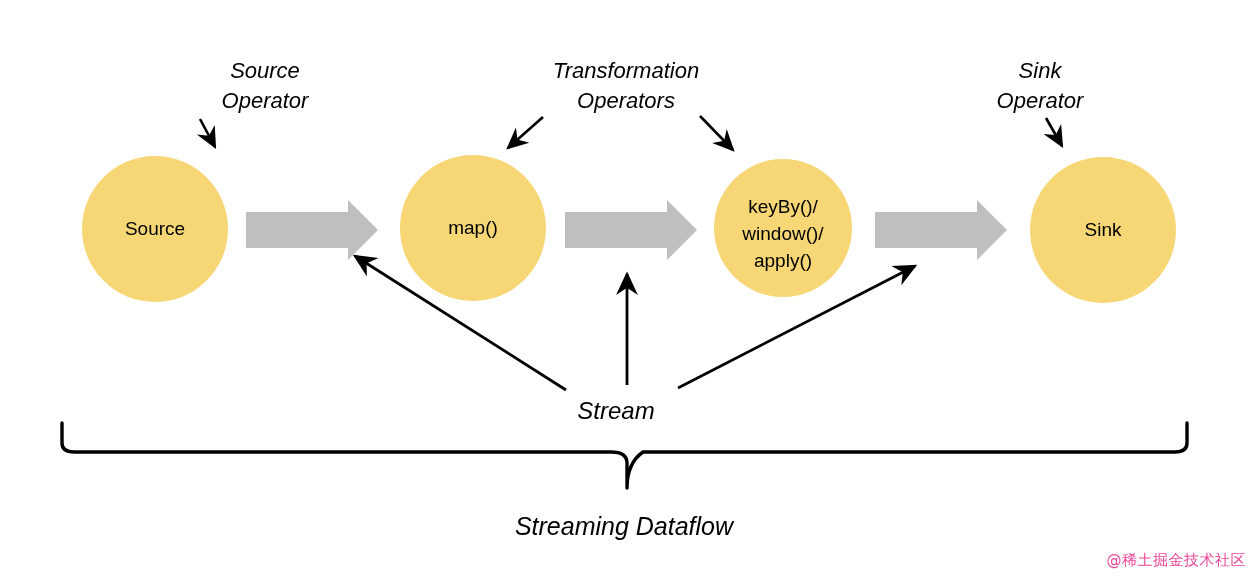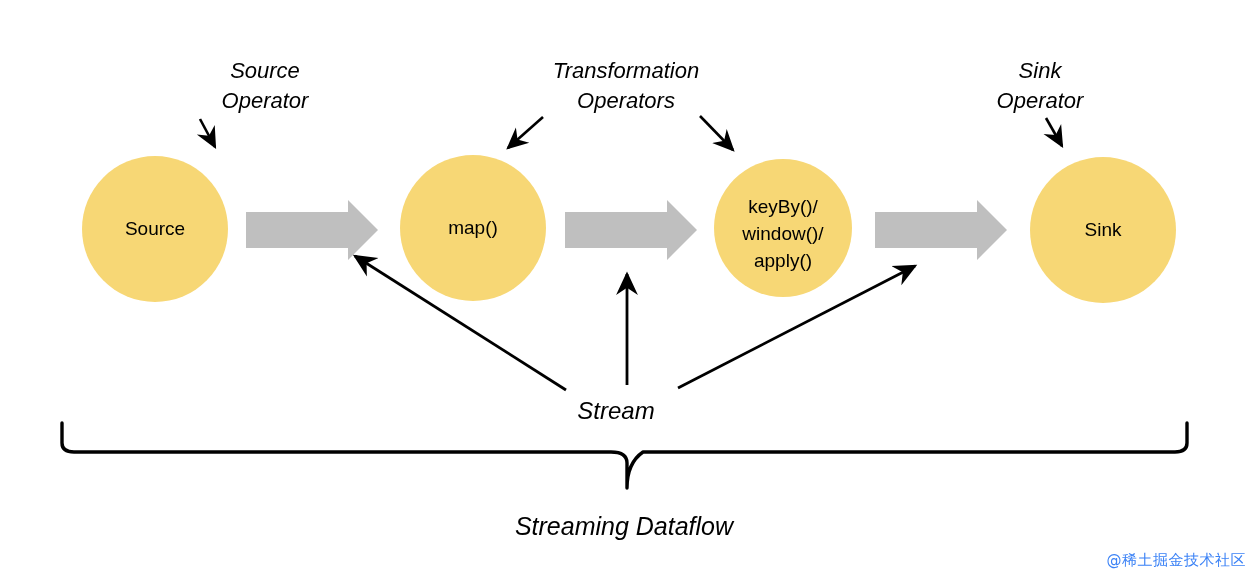--- a/index.html
+++ b/index.html
@@ -57,21 +57,21 @@
     font-size: 25px;
     fill: #000000;
     text-anchor: middle;
   }
   .watermark {
     position: absolute;
     right: 14px;
     bottom: 8px;
     font-family: "DejaVu Sans", sans-serif;
     font-size: 15px;
-    color: #3b82f6;
+    color: #ec4899;
     letter-spacing: 0.5px;
     user-select: none;
   }
 </style>
 </head>
 <body>
 
 <div id="canvas">
 
   <svg id="diagram-svg" viewBox="0 0 1260 578">

